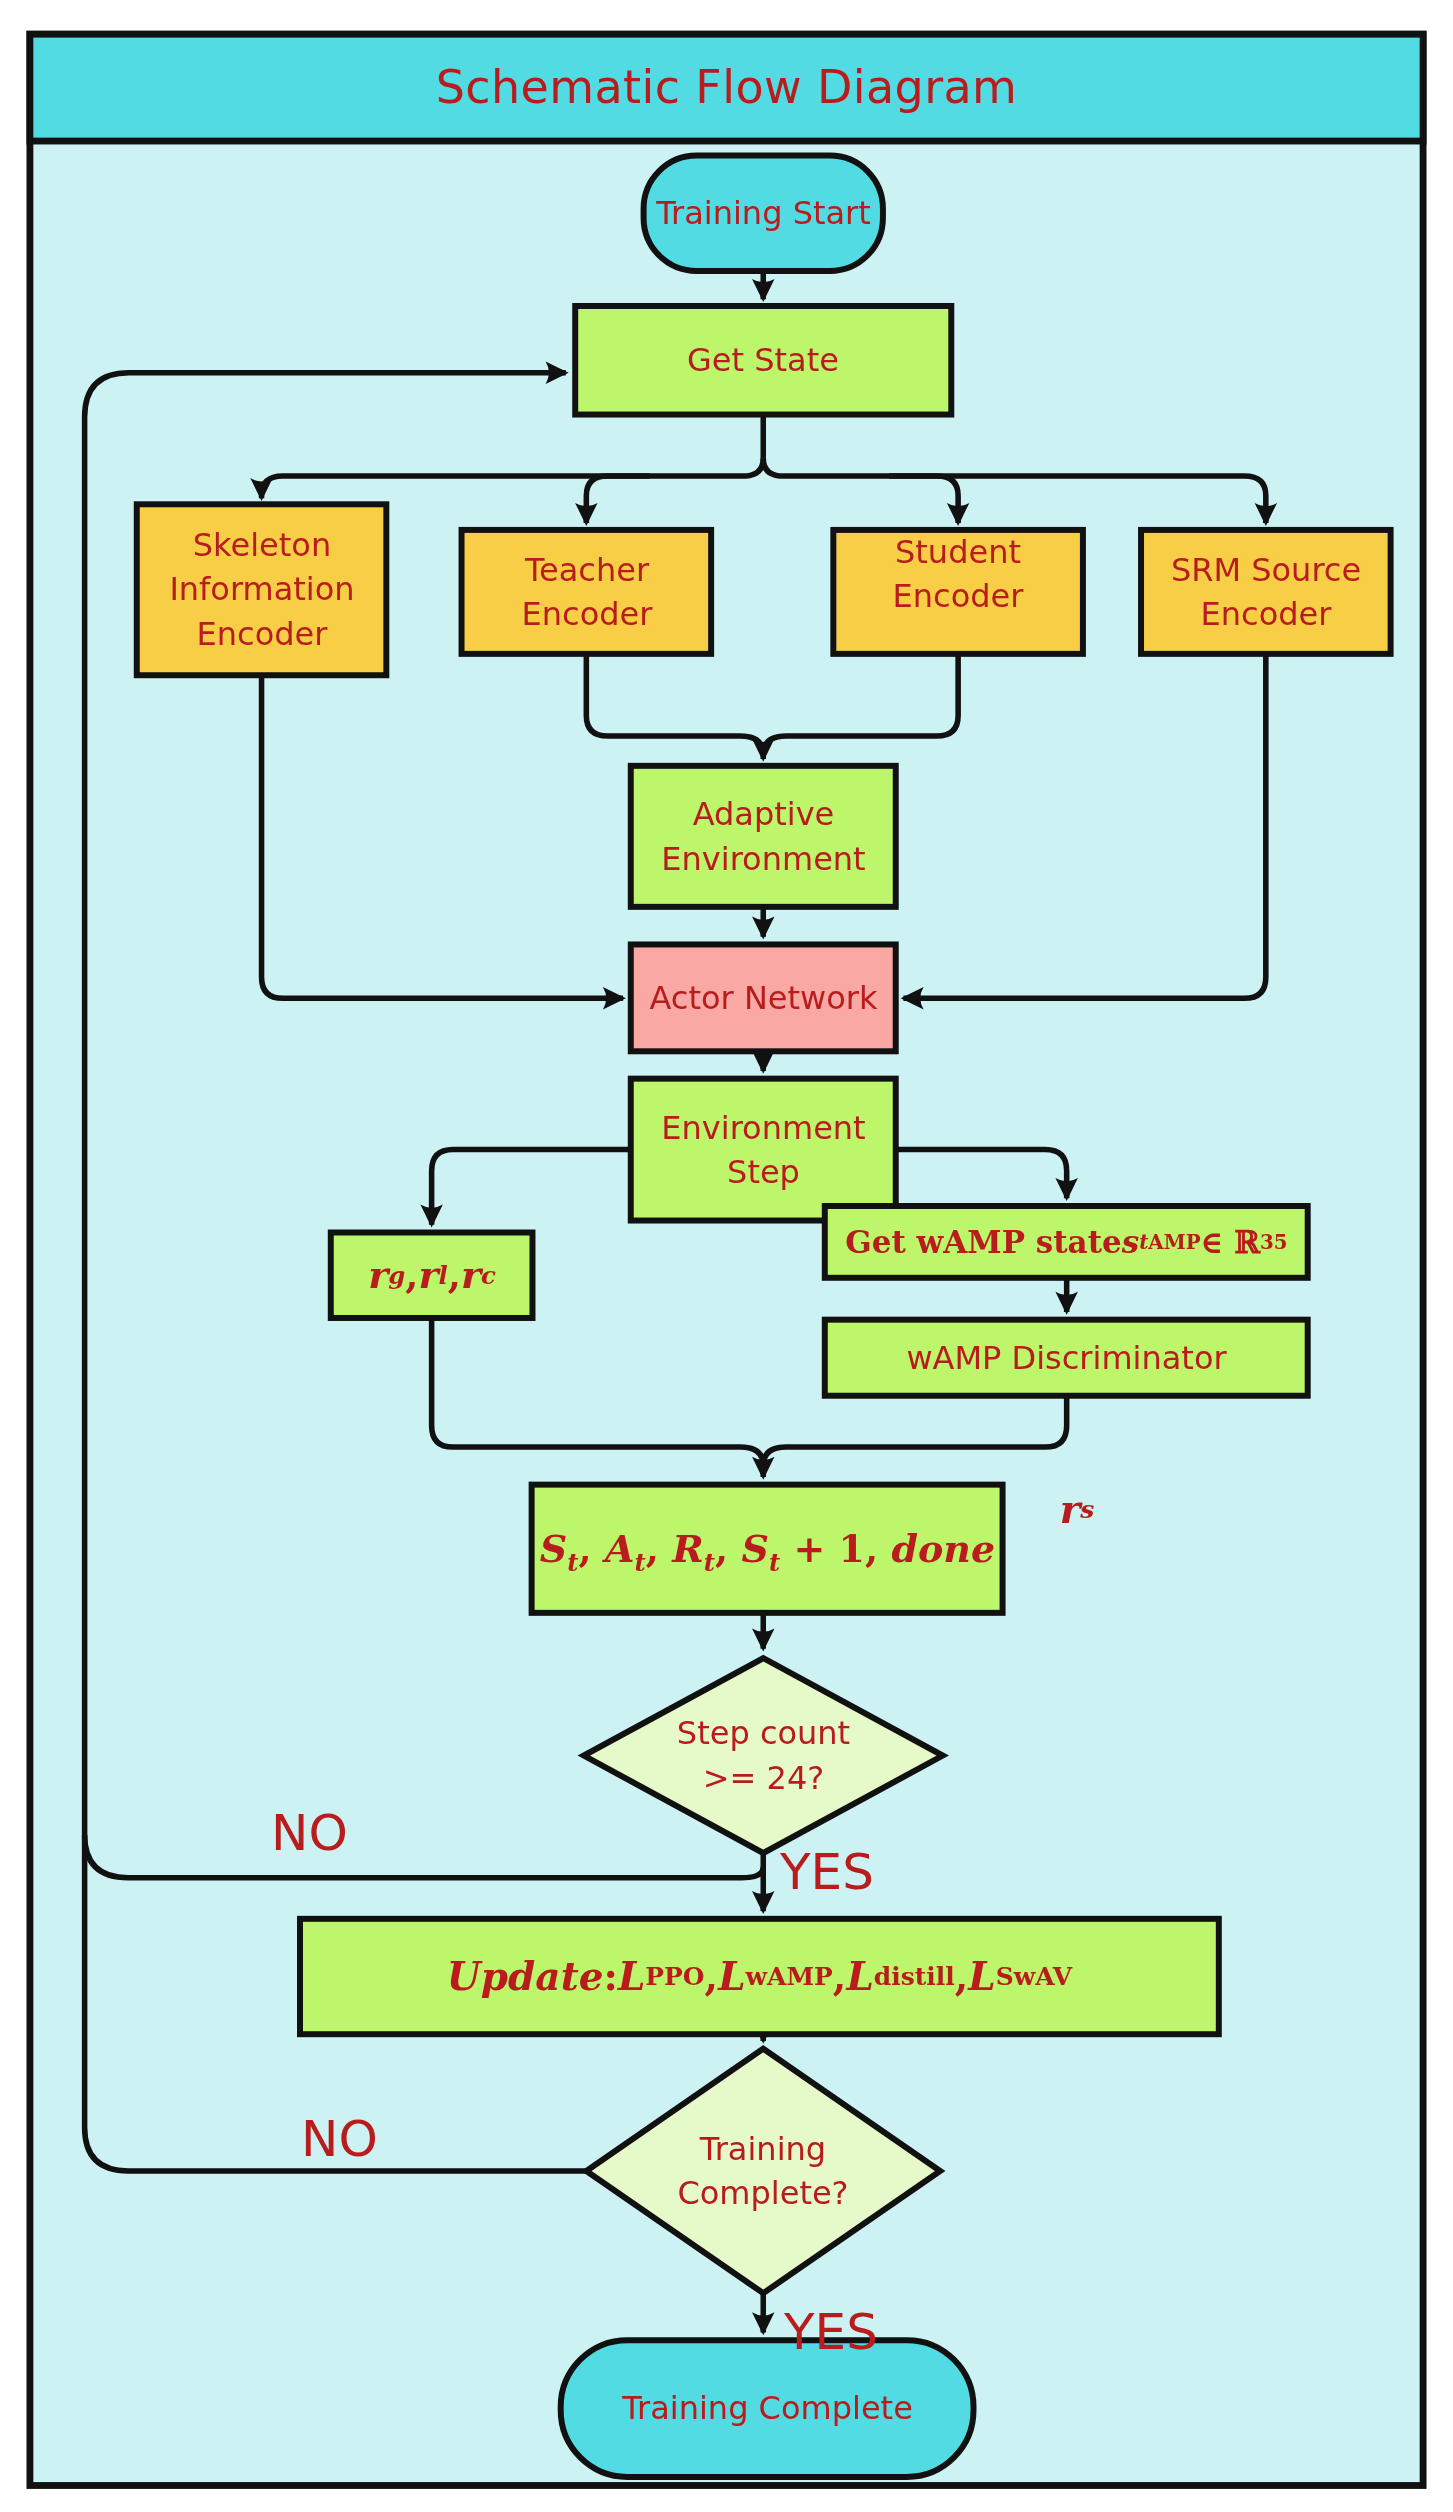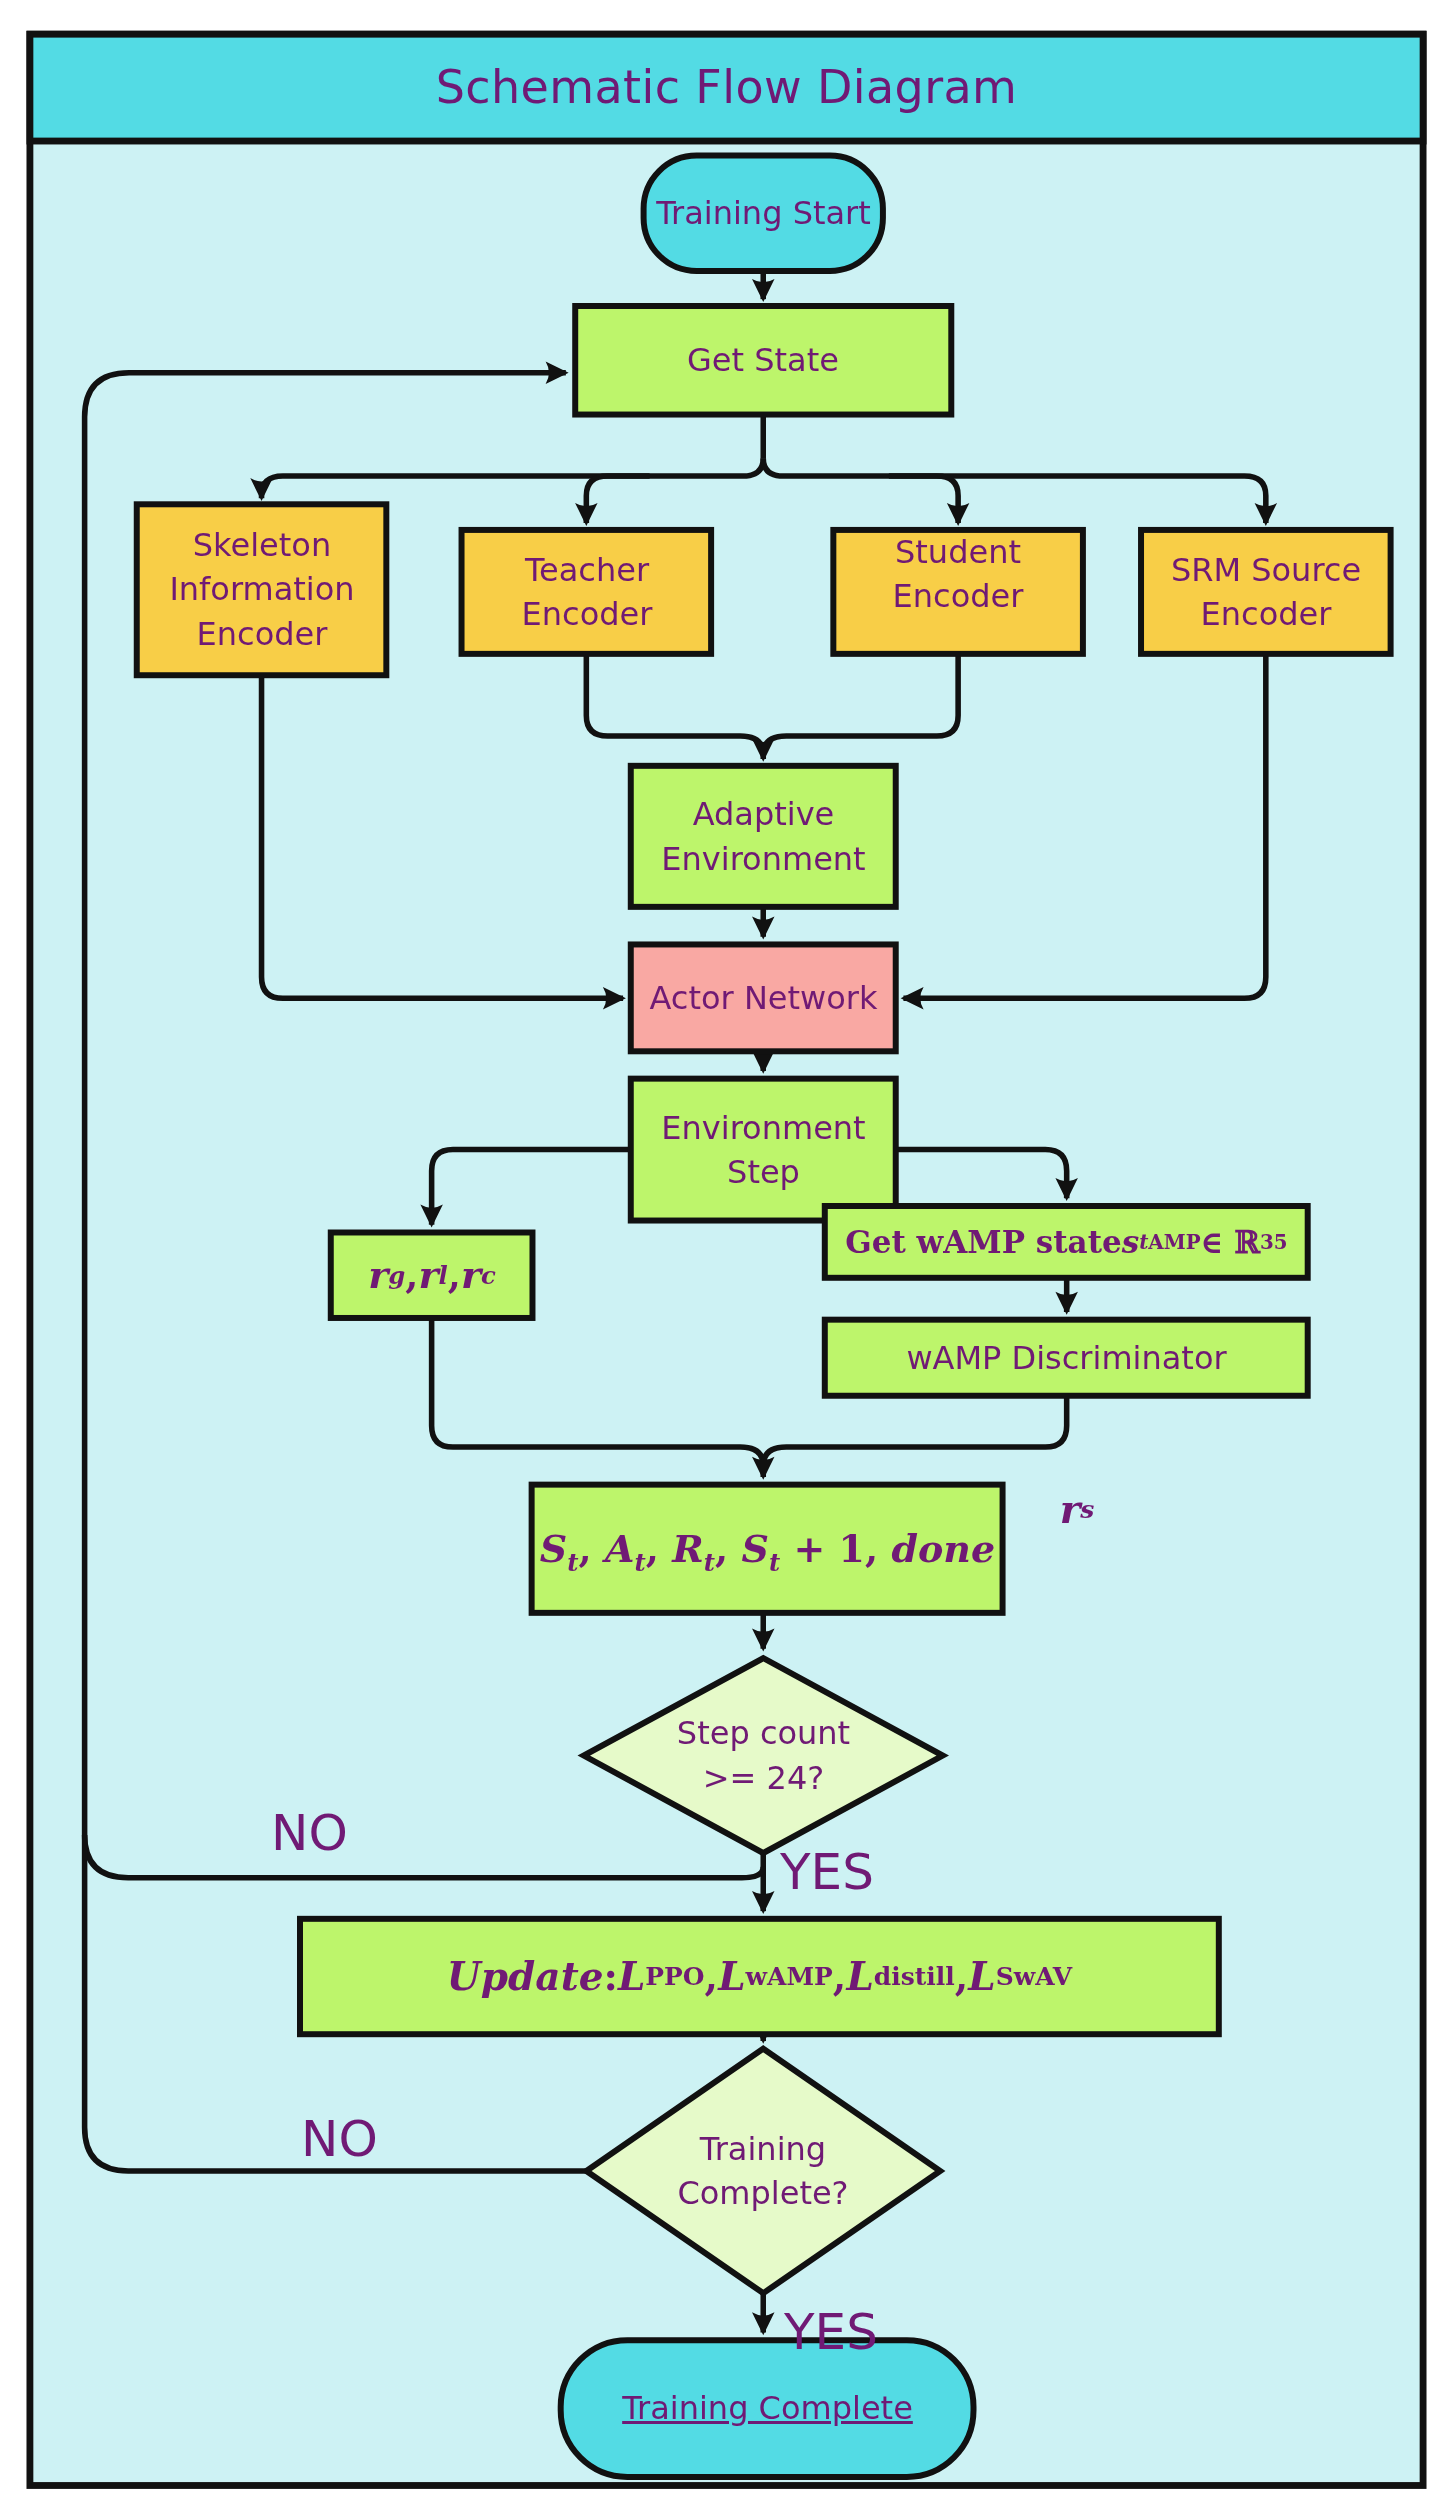--- a/index.html
+++ b/index.html
@@ -1,20 +1,20 @@
 <!DOCTYPE html>
 <html style="font-size:13.7px"><head>
 <meta charset="utf-8">
 <style>
   html,body{margin:0;padding:0;background:#ffffff;}
   #stage{position:relative;width:1453px;height:2512px;background:#ffffff;overflow:hidden;
          font-family:"DejaVu Sans",sans-serif;color:#111;}
   #wires{position:absolute;left:0;top:0;width:1453px;height:2512px;}
   .lbl{position:absolute;display:flex;align-items:center;justify-content:center;
-       text-align:center;white-space:pre-line;line-height:1.38;font-size:32px;color:#701a75;}
+       text-align:center;white-space:pre-line;line-height:1.38;font-size:32px;color:#b91c1c;}
   .title{font-size:46px;letter-spacing:0.4px;}
   .branch{font-size:50px;}
   .math{font-family:"DejaVu Serif",serif;font-weight:bold;font-style:normal;}
   .math sup,.math sub{font-size:64%;line-height:0;}
   .m44{font-size:38px;} .m37{font-size:31px;} .m48{font-size:39px;} .m46{font-size:39px;}
   .col{flex-direction:column;gap:5.1px;}
 </style>
 </head>
 <body>
 
@@ -113,21 +113,21 @@
   </div>
 
   <div class="lbl" style="left:584px;top:1658px;width:359px;height:195px;">Step count
 &gt;= 24?</div>
 
   <div class="lbl math m48" style="left:300px;top:1919px;width:919px;height:115px;"><i>Update</i> : <i>L</i><sub>PPO</sub>, <i>L</i><sub>wAMP</sub>, <i>L</i><sub>distill</sub>, <i>L</i><sub>SwAV</sub></div>
 
   <div class="lbl" style="left:586px;top:2049px;width:354px;height:244px;">Training
 Complete?</div>
 
-  <div class="lbl" style="left:561px;top:2340px;width:413px;height:137px;text-decoration:underline;">Training Complete</div>
+  <div class="lbl" style="left:561px;top:2340px;width:413px;height:137px;">Training Complete</div>
 
   <div class="lbl math m46" style="left:1015px;top:1463px;width:124px;height:94px;"><i>r</i><sup><i>s</i></sup></div>
 
   <div class="lbl branch" style="left:239px;top:1799px;width:141px;height:68px;">NO</div>
 
   <div class="lbl branch" style="left:780px;top:1838px;width:180px;height:68px;justify-content:flex-start;">YES</div>
 
   <div class="lbl branch" style="left:269px;top:2105px;width:141px;height:68px;">NO</div>
 
   <div class="lbl branch" style="left:784px;top:2298px;width:180px;height:68px;justify-content:flex-start;">YES</div>

